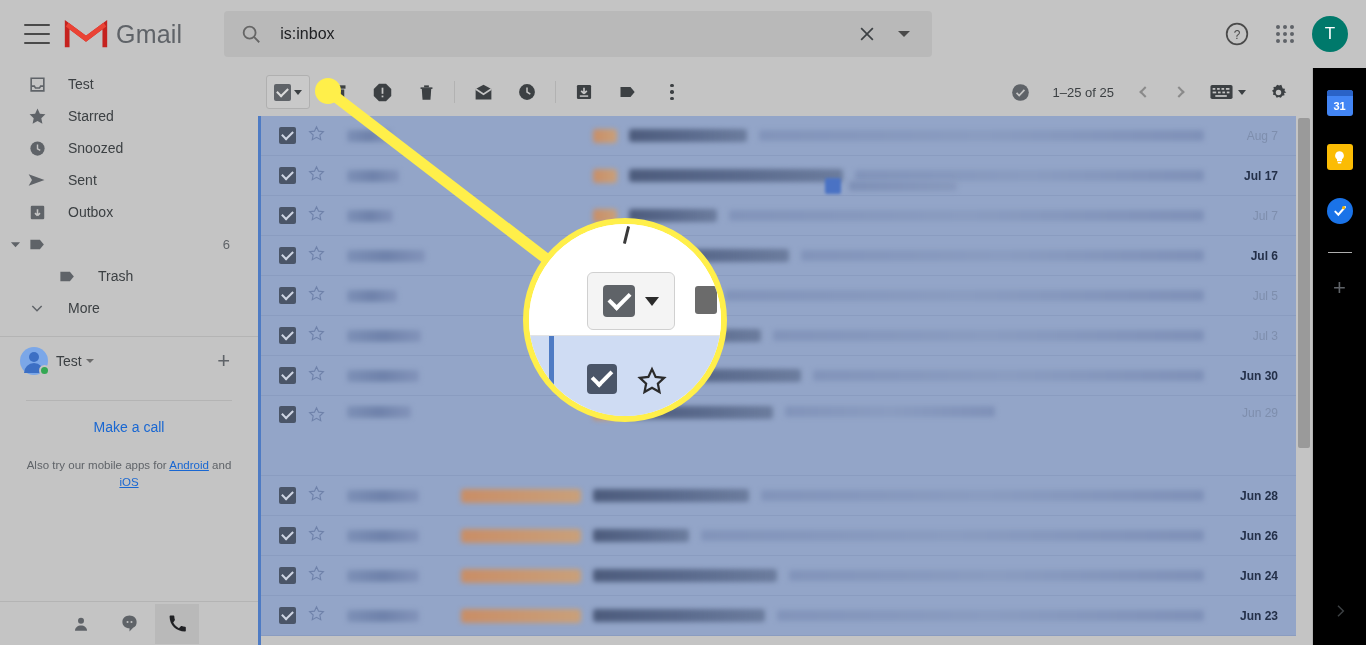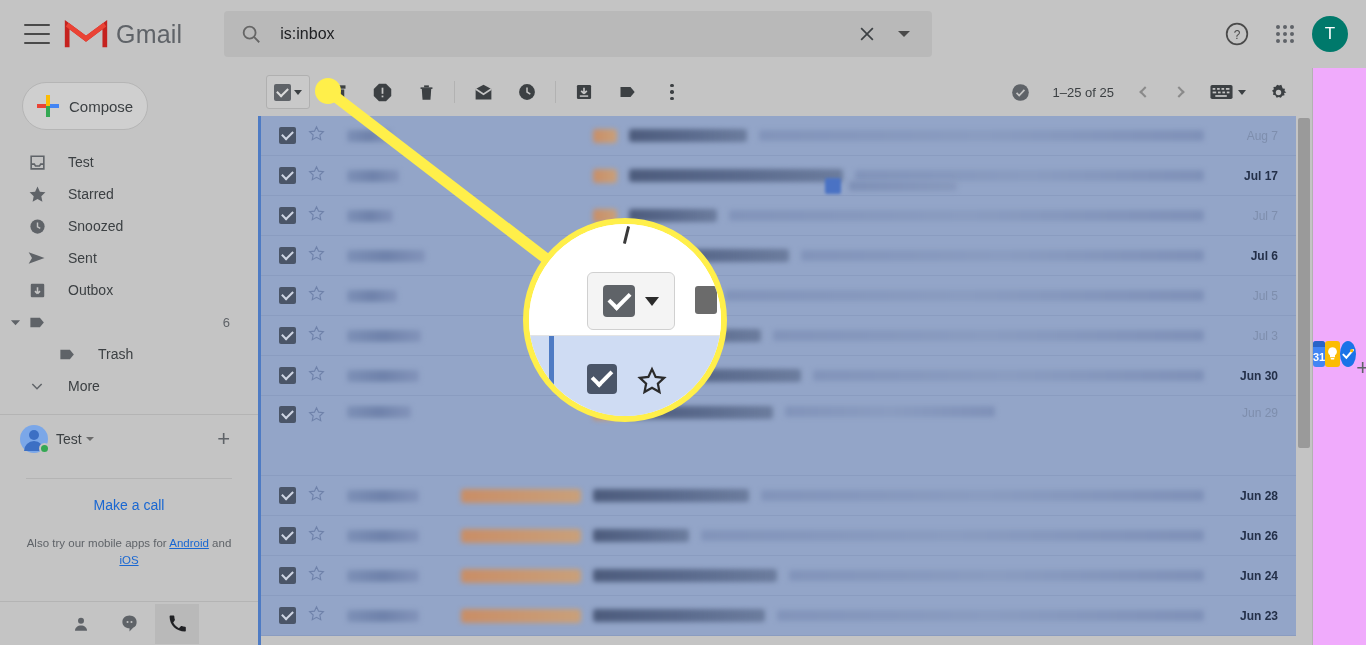--- a/index.html
+++ b/index.html
@@ -181,22 +181,22 @@
   .attach-ico { width: 16px; height: 16px; background: #4a72c4; border-radius: 2px; filter: blur(1.4px); }
   .attach-txt { margin-left: 8px; width: 108px; height: 10px; border-radius: 3px;
     background: linear-gradient(90deg,#7e90b6,#8899bd); filter: blur(2.4px); }
 
   .scrollbar { position: absolute; top: 0; right: 0; width: 16px; height: 529px; background: #c4c4c4; }
   .scroll-thumb { position: absolute; top: 2px; left: 2px; width: 12px; height: 330px; background: #9a9a9a; border-radius: 2px; cursor: pointer; }
 
   
   .rail {
     position: absolute; top: 68px; right: 0; width: 54px; height: 577px;
-    background: #f0abfc; border-left: 1px solid #b2b2b2;
-    display: flex; flex-direction: row; align-items: center; padding-top: 22px;
+    background: #000000; border-left: 1px solid #b2b2b2;
+    display: flex; flex-direction: column; align-items: center; padding-top: 22px;
   }
   .rail-ico { width: 26px; height: 26px; margin-bottom: 28px; cursor: pointer; }
   .cal-ico { background: #4285f4; border-radius: 3px; position: relative; display: flex; align-items: flex-end; justify-content: center; }
   .cal-ico .bar { position: absolute; top: 0; left: 0; right: 0; height: 6px; background: #2a63c7; border-radius: 3px 3px 0 0; }
   .cal-ico span { font-size: 11px; color: #fff; line-height: 20px; font-weight: bold; }
   .keep-ico { background: #fbbc04; border-radius: 3px; display: flex; align-items: center; justify-content: center; }
   .tasks-ico { background: #1a73e8; border-radius: 50%; display: flex; align-items: center; justify-content: center; }
   .rail-div { width: 24px; border-top: 1px solid #aeaeae; margin-bottom: 22px; }
   .rail-plus { font-size: 22px; color: #5f6368; cursor: pointer; }
   .rail-expand { margin-top: auto; margin-bottom: 22px; cursor: pointer; }
@@ -296,33 +296,20 @@
             <i></i>
             <i></i>
             <i></i>
           </div>
       </div>
       <div class="avatar">T</div>
     </div>
   </div>
 
   <div class="sidebar">
-    <div class="compose">
-      <div class="plus-color">
-        <div class="ph">
-            <div class="l"></div>
-            <div class="r"></div>
-          </div>
-        <div class="pv">
-            <div class="t"></div>
-            <div class="b"></div>
-          </div>
-      </div>
-      <span class="compose-label">Compose</span>
-    </div>
 
     <div class="nav-item">
       <span class="nicon">
         <svg width="19" height="19" viewBox="0 0 24 24">
             <path d="M4 4h16v16H4z" fill="none" stroke="#5f6368" stroke-width="2"></path>
             <path d="M4 14h4l1.5 2.5h5L16 14h4" fill="none" stroke="#5f6368" stroke-width="2"></path>
           </svg>
       </span>
       <span class="nlabel">Test</span>
       <span class="ncount"></span>

